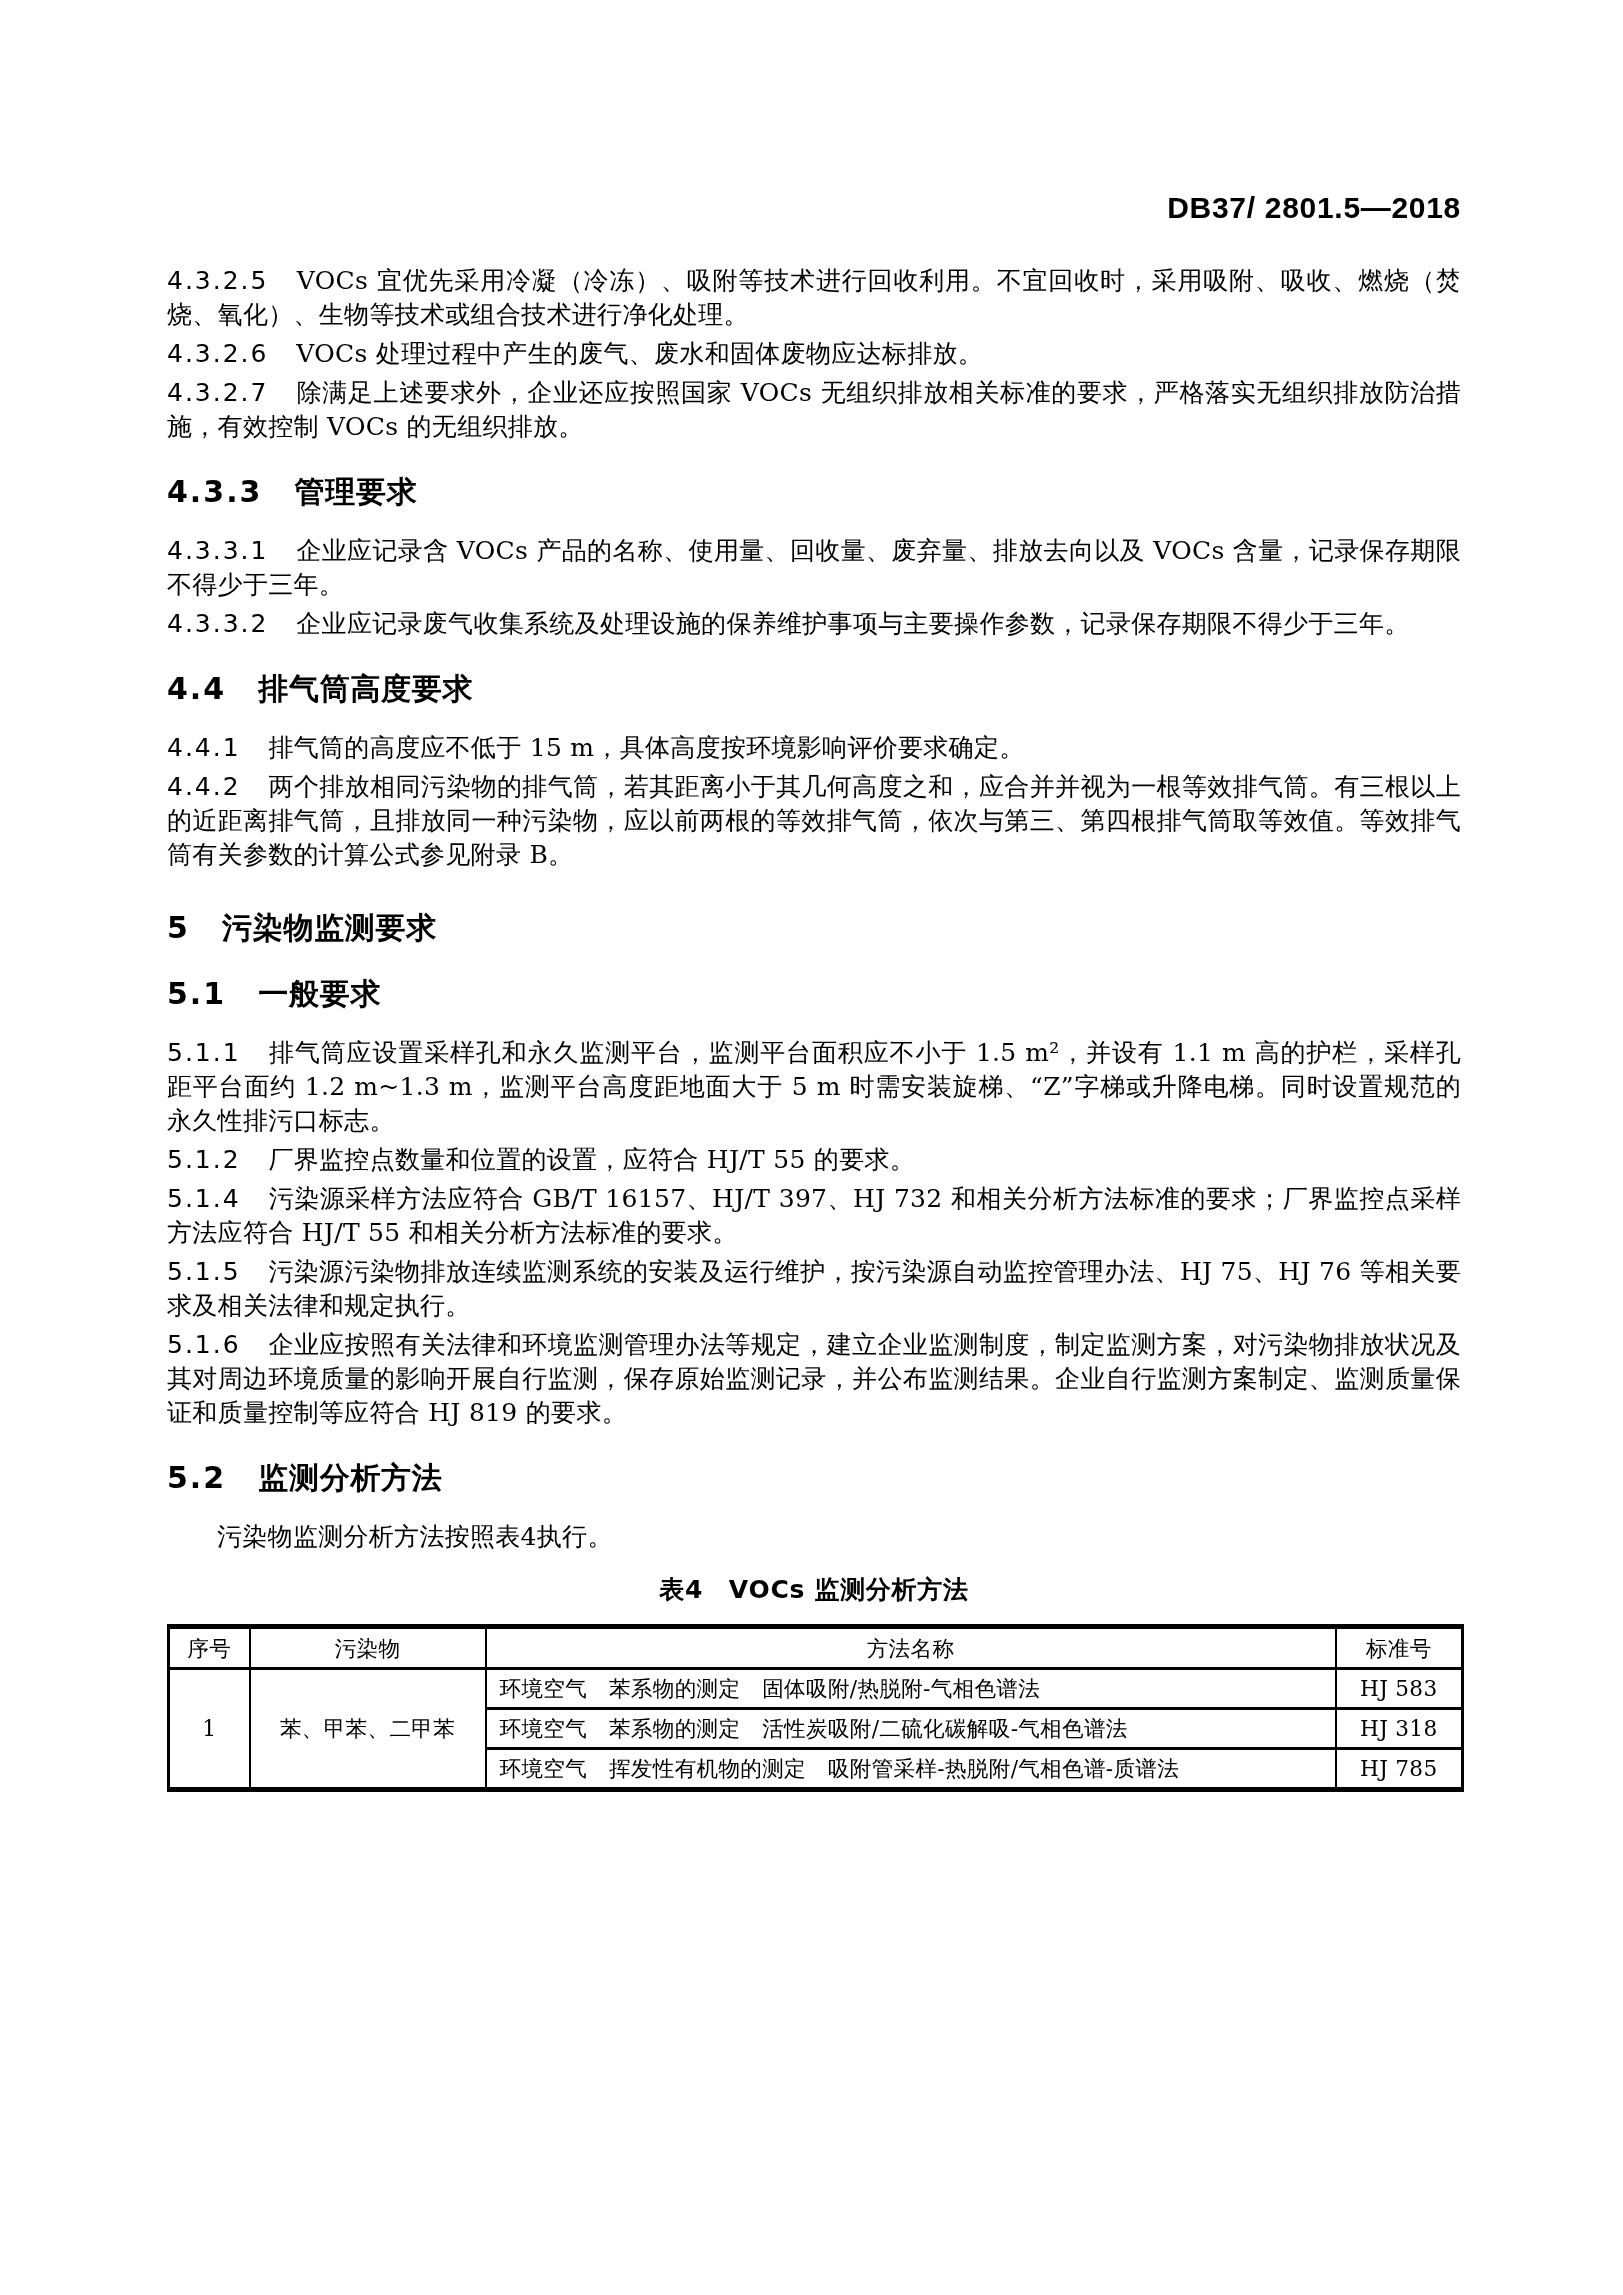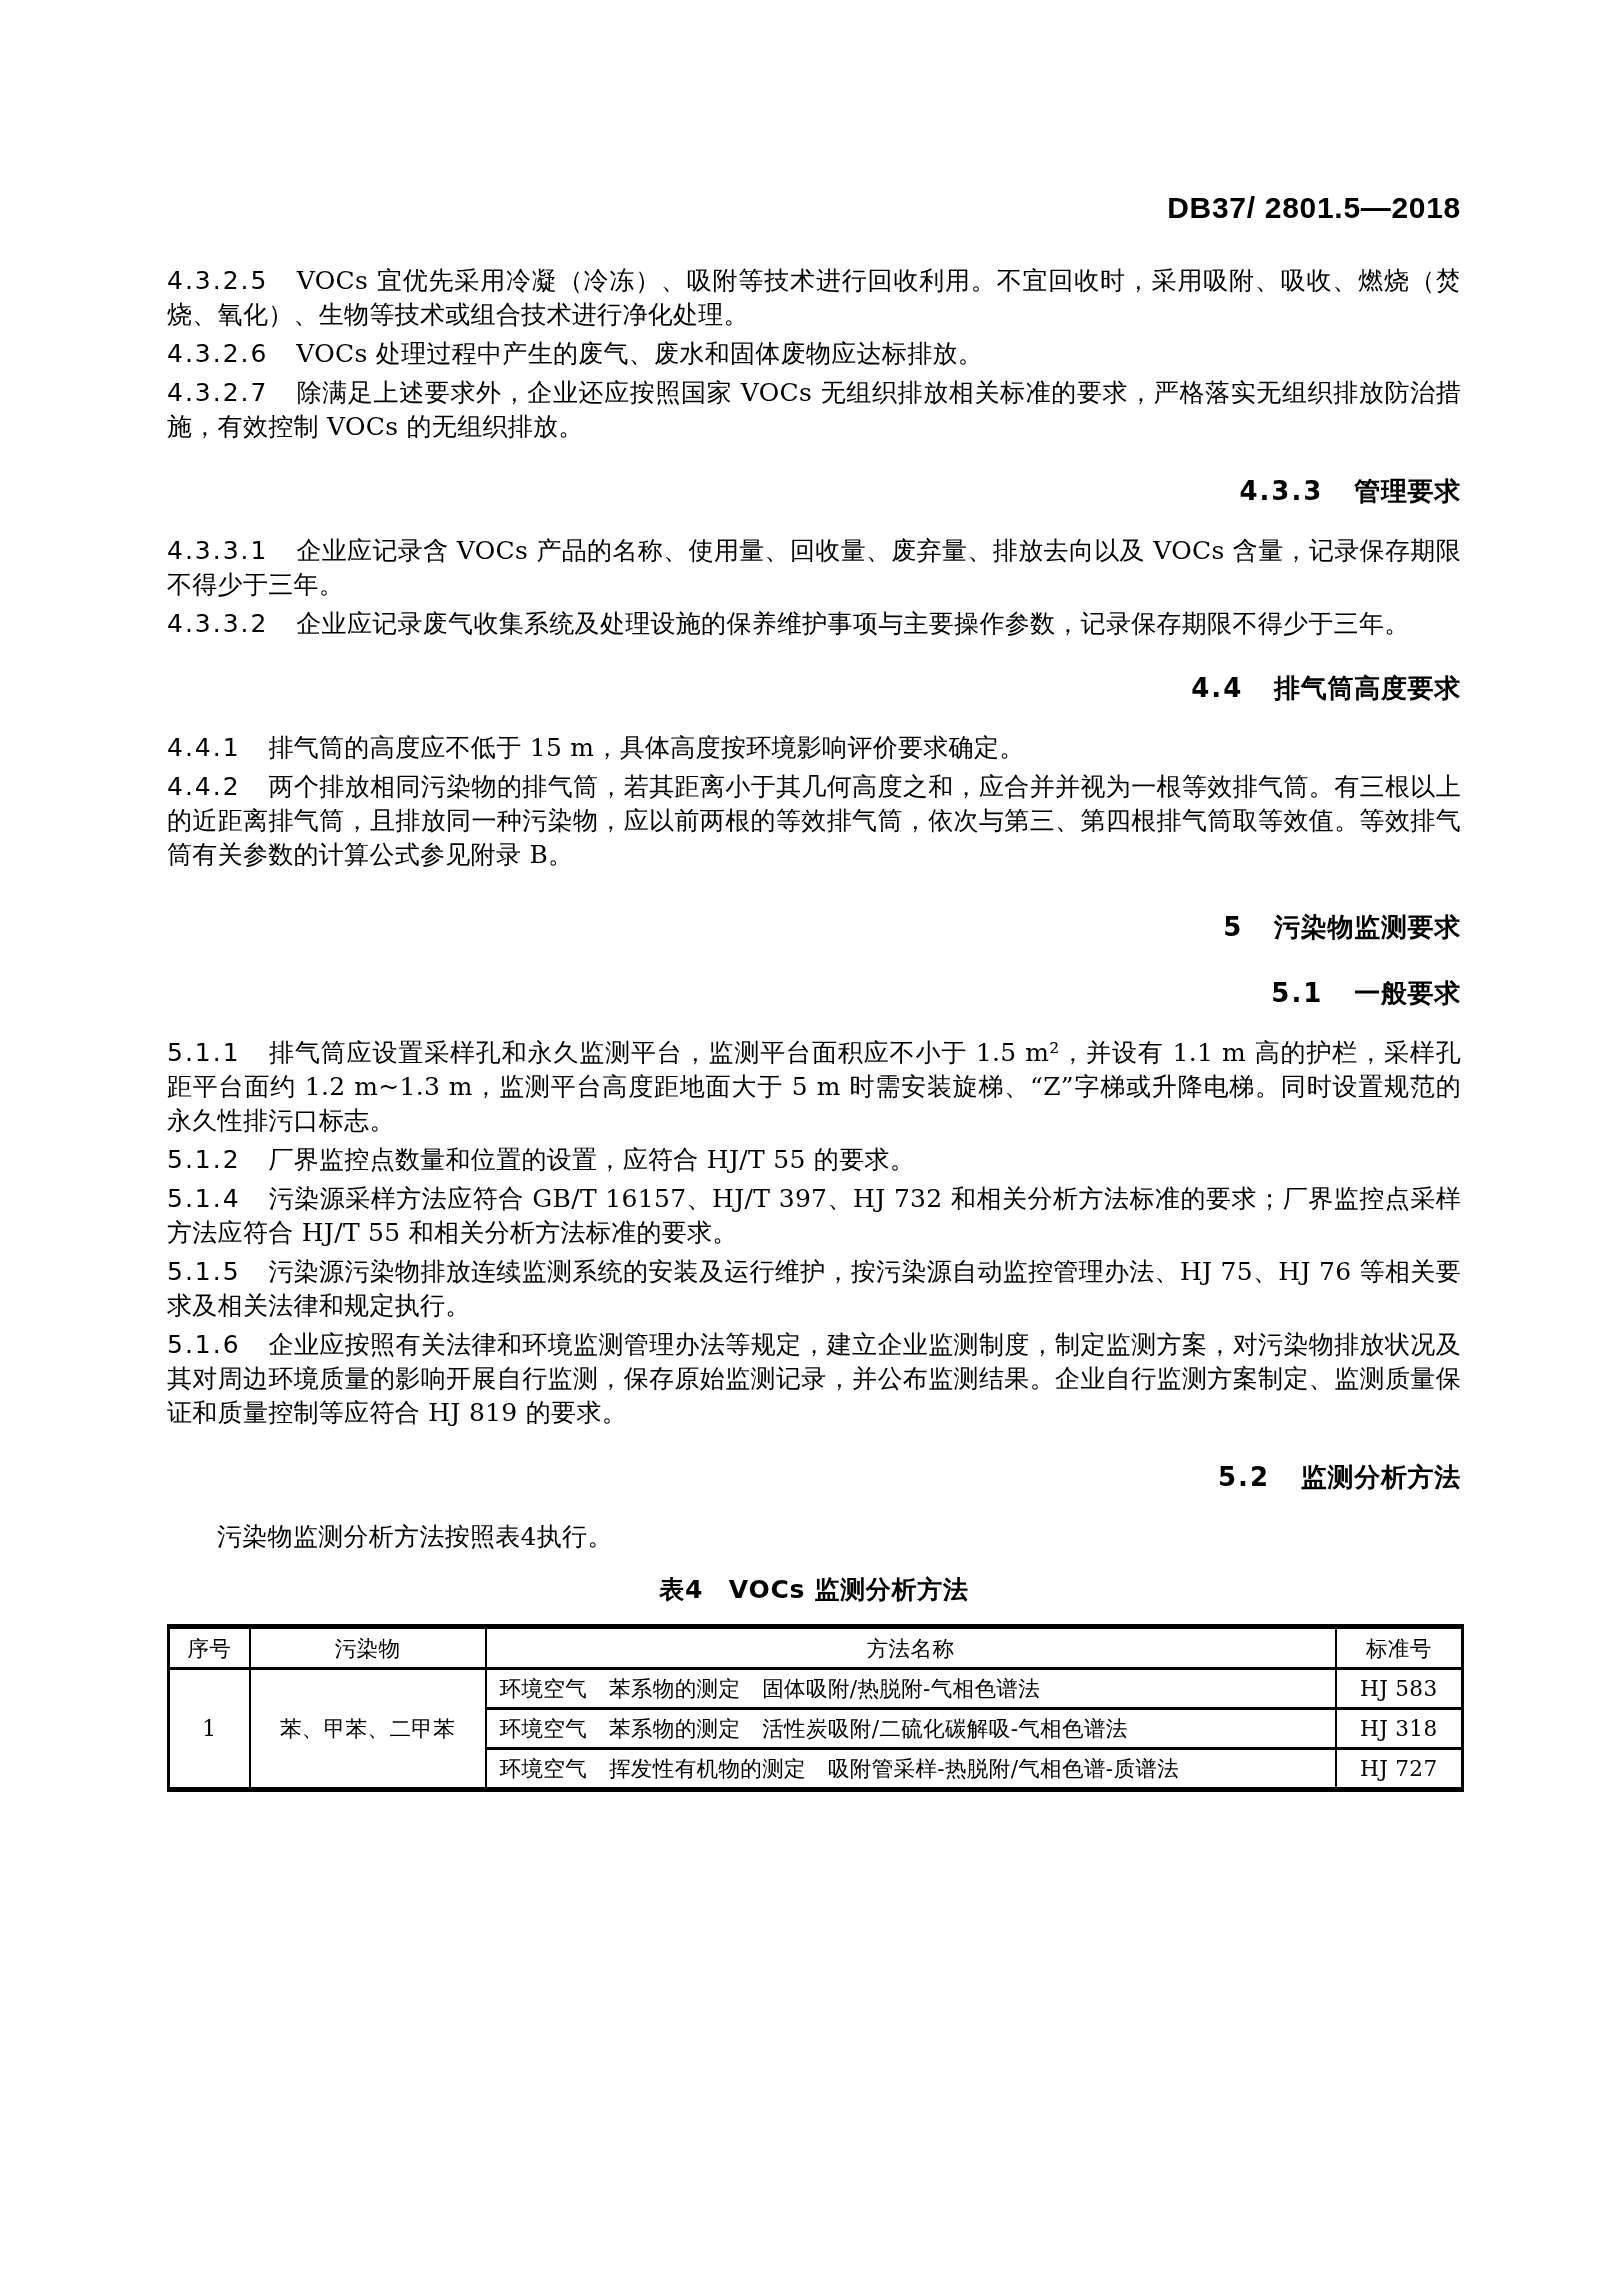--- a/index.html
+++ b/index.html
@@ -44,25 +44,25 @@
   }
   .para:last-child { margin-bottom: 0; }
   .cnum {
     font-family: "DejaVu Sans", "Liberation Sans", sans-serif;
     letter-spacing: 2px;
     margin-right: 19.6px;
   }
   .heading {
     font-family: "DejaVu Sans", "Liberation Sans", sans-serif;
     font-weight: bold;
-    font-size: 26px;
+    font-size: 30px;
     line-height: 37px;
     margin: 29px 0 23.6px 0;
     letter-spacing: 0.7px;
-    text-align: right;
+    text-align: left;
   }
   .heading .hnum {
     letter-spacing: 2px;
     margin-right: 21px;
   }
   .heading.chapter { margin: 37px 0 26px 0; }
   .para.first-indent { text-indent: 50px; }
   .table-caption {
     margin: 19.6px 0 17px 0;
     text-align: center;
@@ -224,21 +224,21 @@
           <td rowspan="3">苯、甲苯、二甲苯</td>
           <td class="method-cell">环境空气　苯系物的测定　固体吸附/热脱附-气相色谱法</td>
           <td>HJ 583</td>
         </tr>
         <tr>
           <td class="method-cell">环境空气　苯系物的测定　活性炭吸附/二硫化碳解吸-气相色谱法</td>
           <td>HJ 318</td>
         </tr>
         <tr>
           <td class="method-cell">环境空气　挥发性有机物的测定　吸附管采样-热脱附/气相色谱-质谱法</td>
-          <td>HJ 727</td>
+          <td>HJ 785</td>
         </tr>
       </tbody>
     </table>
 
   </main>
 
   <div class="page-number">4</div>
 
 </div>
 

